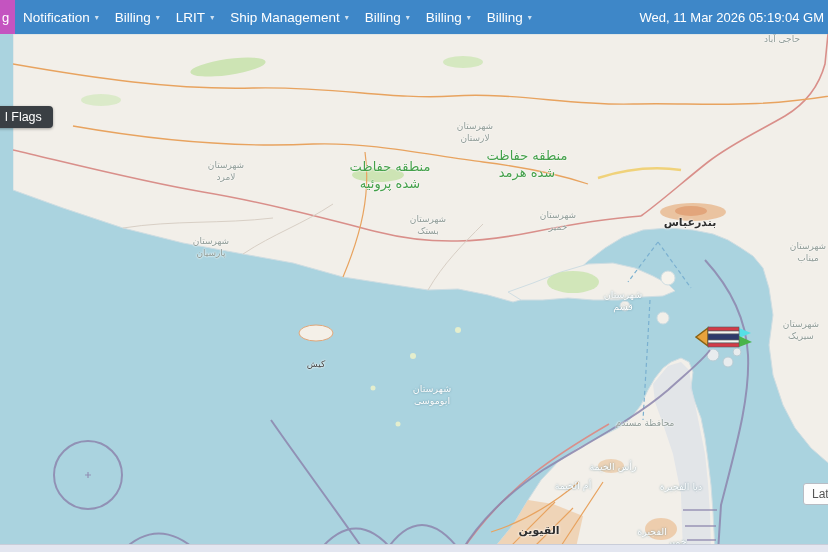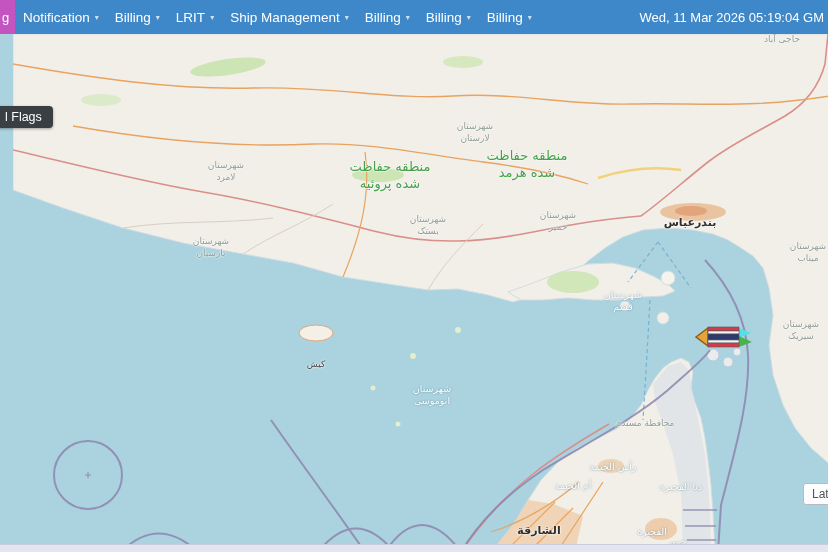--- a/index.html
+++ b/index.html
@@ -172,21 +172,21 @@
       <div class="map-label lbl-gray" style="left: 788px; top: 297px;">شهرستان
 سیریک</div>
       <div class="map-label lbl-white" style="left: 610px; top: 267px;">شهرستان
 قشم</div>
       <div class="map-label lbl-island" style="left: 303px; top: 299px;">کیش</div>
       <div class="map-label lbl-white" style="left: 419px; top: 361px;">شهرستان
 ابوموسی</div>
       <div class="map-label lbl-gray" style="left: 632px; top: 390px;">محافظة مسندم</div>
       <div class="map-label lbl-white" style="left: 600px; top: 433px;">رأس الخيمة</div>
       <div class="map-label lbl-white" style="left: 560px; top: 452px;">أم الخيمة</div>
-      <div class="map-label lbl-city" style="left: 526px; top: 497px;">الشارقة</div>
+      <div class="map-label lbl-city" style="left: 526px; top: 497px;">القيوين</div>
       <div class="map-label lbl-white" style="left: 668px; top: 453px;">دبا الفجيرة</div>
       <div class="map-label lbl-white" style="left: 639px; top: 498px;">الفجيرة</div>
       <div class="map-label lbl-white" style="left: 664px; top: 508px;">خمیر</div>
     </div>
 
   <svg class="vessel-marker" id="vessel-marker" viewBox="0 0 58 24" style="left: 682px; top: 291px;">
     <polygon id="mk-tail-top" points="44,3 56,8 44,13" fill="#56dfe6"></polygon>
     <polygon id="mk-tail-bot" points="44,11 57,17 44,22" fill="#49b44a"></polygon>
     <polygon id="mk-arrow" points="1,12 13,3 13,21" stroke-width="1.5" fill="#e8a33d" stroke="#8a6212"></polygon>
     <g id="mk-flag" stroke="#55585e" stroke-width="0.6">

